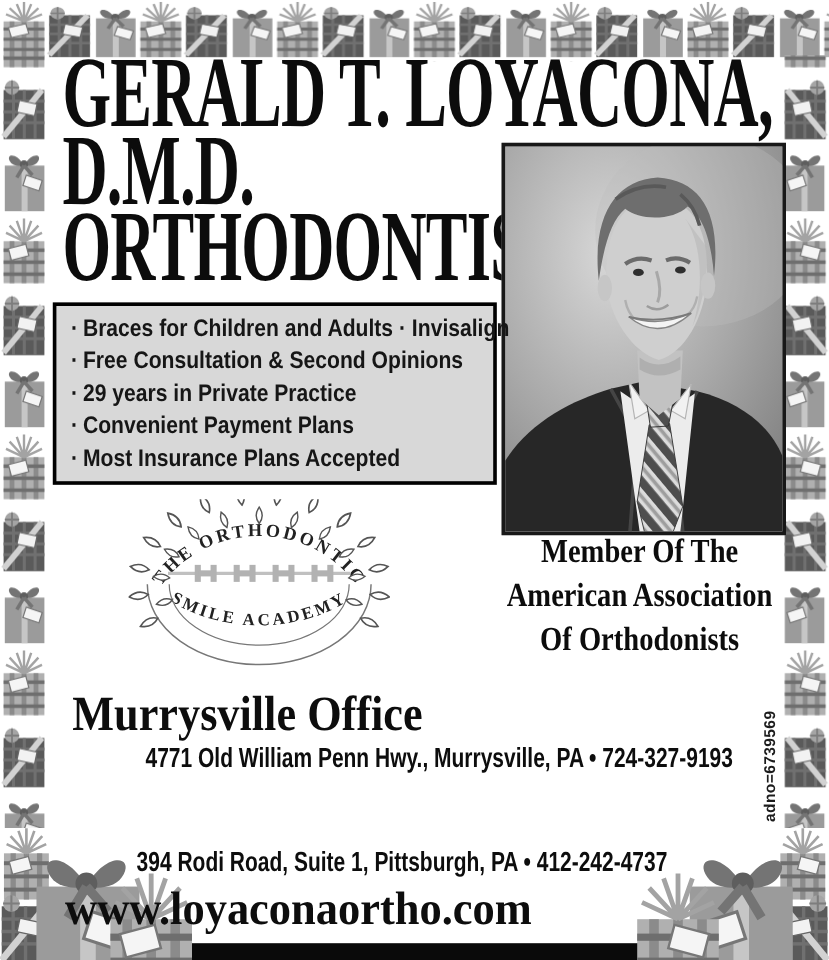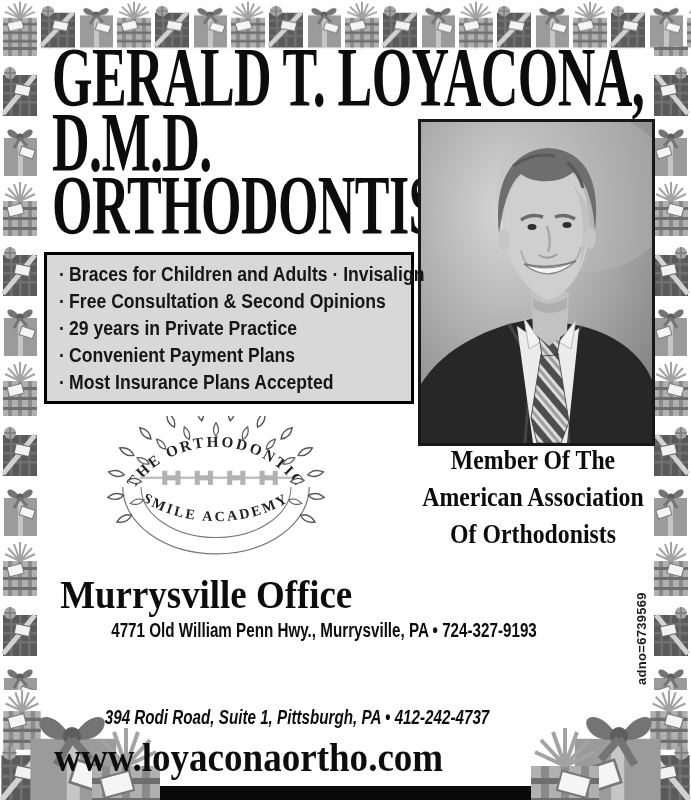--- a/index.html
+++ b/index.html
@@ -26,23 +26,23 @@
 
   .logo-box{left:103px;top:416px;width:218px;height:152px;}
 
   .membership{left:396px;top:441px;width:266px;text-align:center;font-weight:bold;
               font-size:28px;line-height:37px;transform:scaleX(.85);transform-origin:center top;
               white-space:nowrap;color:#0c0c0c;}
 
   .center-line{left:40px;width:611px;text-align:left;white-space:nowrap;}
   .office-name{font-weight:bold;font-size:41px;line-height:1;}
   .office-name>span{display:inline-block;transform:scaleX(.9);transform-origin:center top;}
-  .office-addr{font-family:"Liberation Sans",sans-serif;font-weight:bold;font-size:20px;line-height:1;}
+  .office-addr{font-family:"Liberation Sans",sans-serif;font-weight:bold;font-size:23px;line-height:1;}
   .office-addr>span{display:inline-block;transform:scaleX(.76);transform-origin:center top;}
-  .on1{top:574px;} .oa1{top:620px;} .on2{top:660px;} .oa2{top:707px;font-style:italic;}
+  .on1{top:574px;} .oa1{top:620px;} .on2{top:660px;} .oa2{top:707px;}
   .website{top:738px;font-weight:bold;font-size:39px;line-height:1;}
   .website>span{display:inline-block;transform:scaleX(.95);transform-origin:center top;}
 
   .adno{left:630px;top:589px;height:100px;width:18px;writing-mode:vertical-rl;
         transform:rotate(180deg);font-family:"Liberation Sans",sans-serif;font-weight:bold;
         font-size:13px;letter-spacing:.3px;color:#1c1c1c;text-align:center;}
 
   .arc-text{font-family:"Liberation Serif",serif;font-weight:bold;letter-spacing:2.5px;fill:#222;}
 </style>
 </head>

